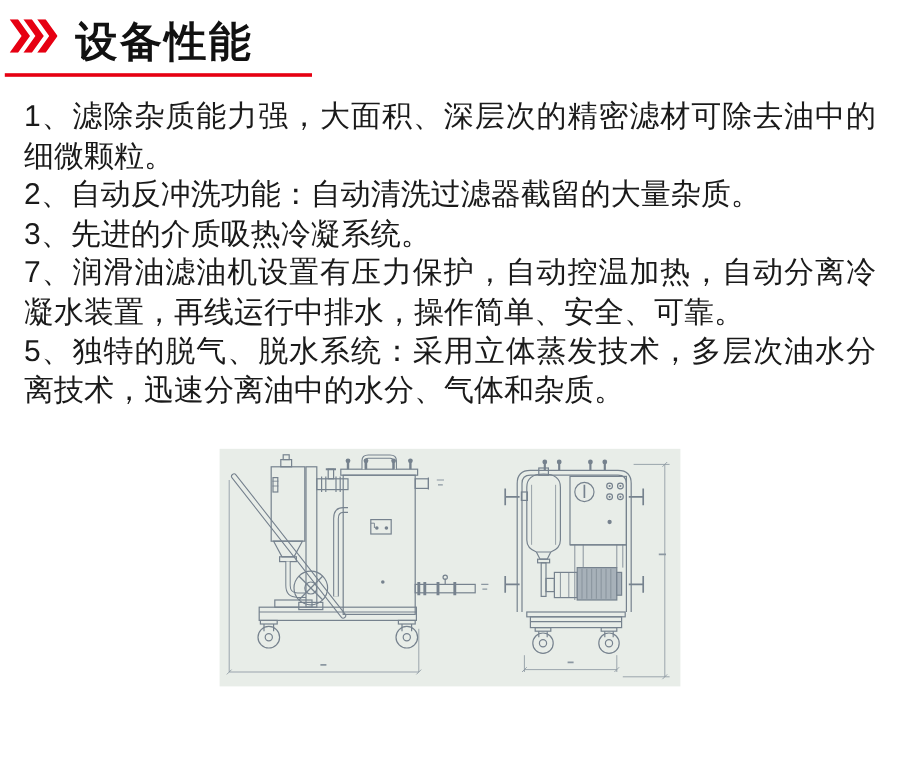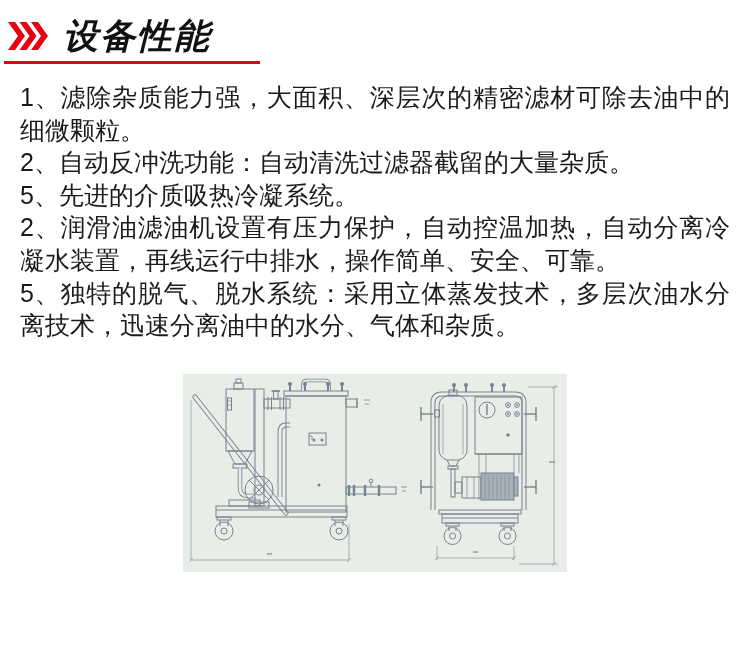--- a/index.html
+++ b/index.html
@@ -5,21 +5,21 @@
   html,body{margin:0;padding:0;}
   body{
     width:750px;height:647px;
     background:#ffffff;
     font-family:"Liberation Sans","DejaVu Sans",sans-serif;
     color:#141414;
     overflow:hidden;
   }
   
   .header{padding:16px 0 0 8px;}
-  .header-row{display:flex;align-items:center;gap:15px;height:40px;font-style:italic;}
+  .header-row{display:flex;gap:15px;height:40px;}
   .chevrons{display:block;}
   .page-title{
     margin:0;font-size:35px;line-height:40px;font-weight:bold;
     letter-spacing:2px;color:#111111;
   }
   .title-underline{
     height:3px;width:256px;background:#e60012;
     margin:5px 0 0 -4px;
   }
   
@@ -48,22 +48,22 @@
       </g>
     </svg>
     <h1 class="page-title">设备性能</h1>
   </div>
   <div class="title-underline"></div>
 </div>
 
 <ul class="features">
   <li>1、滤除杂质能力强，大面积、深层次的精密滤材可除去油中的细微颗粒。</li>
   <li>2、自动反冲洗功能：自动清洗过滤器截留的大量杂质。</li>
-  <li>5、先进的介质吸热冷凝系统。</li>
-  <li>2、润滑油滤油机设置有压力保护，自动控温加热，自动分离冷凝水装置，再线运行中排水，操作简单、安全、可靠。</li>
+  <li>3、先进的介质吸热冷凝系统。</li>
+  <li>7、润滑油滤油机设置有压力保护，自动控温加热，自动分离冷凝水装置，再线运行中排水，操作简单、安全、可靠。</li>
   <li>5、独特的脱气、脱水系统：采用立体蒸发技术，多层次油水分离技术，迅速分离油中的水分、气体和杂质。</li>
 </ul>
 
 <div class="drawing-wrap">
 <svg width="384" height="198" viewBox="0 0 384 198">
   <g stroke="#76828e" fill="none" stroke-width="1">
 
     <g>
 
       <g stroke="#8b97a1" stroke-width="0.7">

